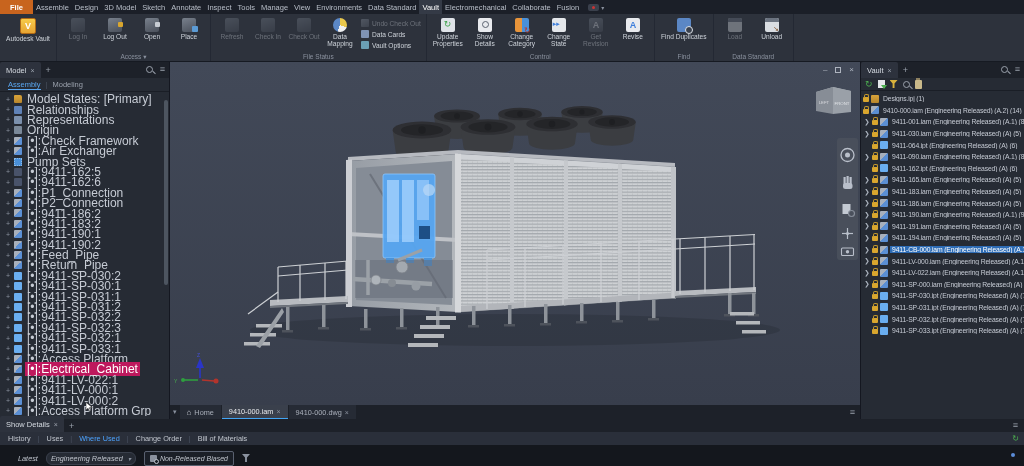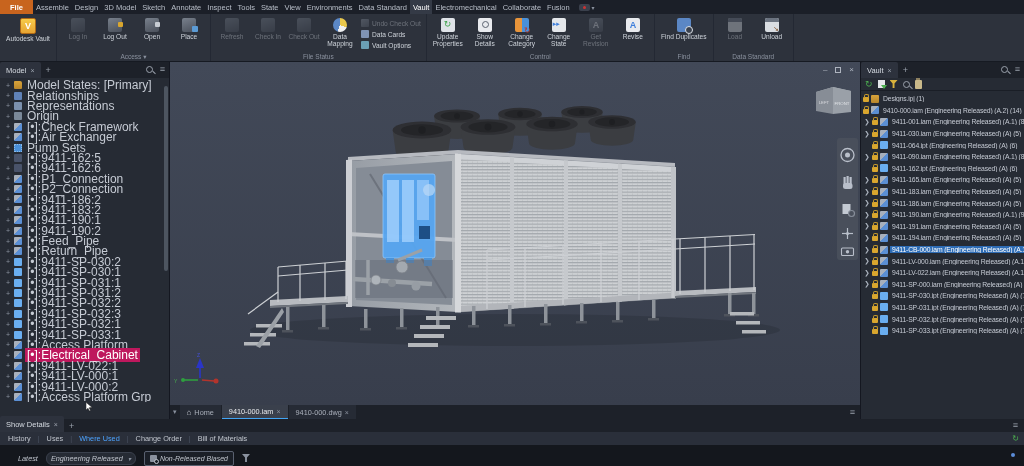--- a/index.html
+++ b/index.html
@@ -183,21 +183,21 @@
     <div style="display:flex;">
 
     <span class="mtab file">File</span>
         <span class="mtab">Assemble</span>
         <span class="mtab">Design</span>
         <span class="mtab">3D Model</span>
         <span class="mtab">Sketch</span>
         <span class="mtab">Annotate</span>
         <span class="mtab">Inspect</span>
         <span class="mtab">Tools</span>
-        <span class="mtab">State</span>
+        <span class="mtab">Manage</span>
         <span class="mtab">View</span>
         <span class="mtab">Environments</span>
         <span class="mtab">Data Standard</span>
         <span class="mtab active">Vault</span>
         <span class="mtab">Electromechanical</span>
         <span class="mtab">Collaborate</span>
         <span class="mtab">Fusion</span>
       </div>
     <span class="rec-wrap">
       <span class="rec-icon"></span>
@@ -354,20 +354,25 @@
     <div class="ptabbar">
       <div class="ptab">
         <span>Model</span>
         <span class="x">×</span>
       </div>
       <span class="plus">+</span>
       <span class="pt-right">
         <span class="mag"></span>
         <span class="burger">≡</span>
       </span>
+    </div>
+    <div class="subtabs">
+      <span class="subtab active">Assembly</span>
+      <span class="sep">|</span>
+      <span class="subtab">Modeling</span>
     </div>
     <div id="ltree">
 
     <div class="trow">
         <span class="texp">+</span>
         <span class="ticon ic-folder"></span>
         <span class="tlbl">Model States: [Primary]</span>
       </div>
         <div class="trow">
         <span class="texp">+</span>

